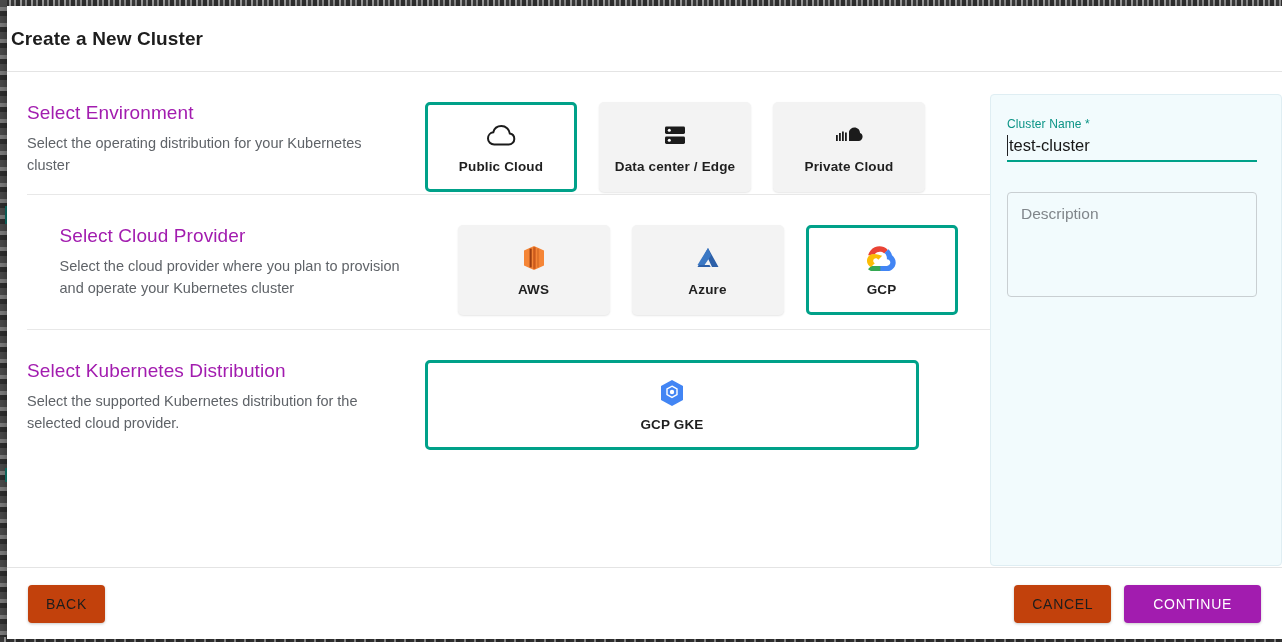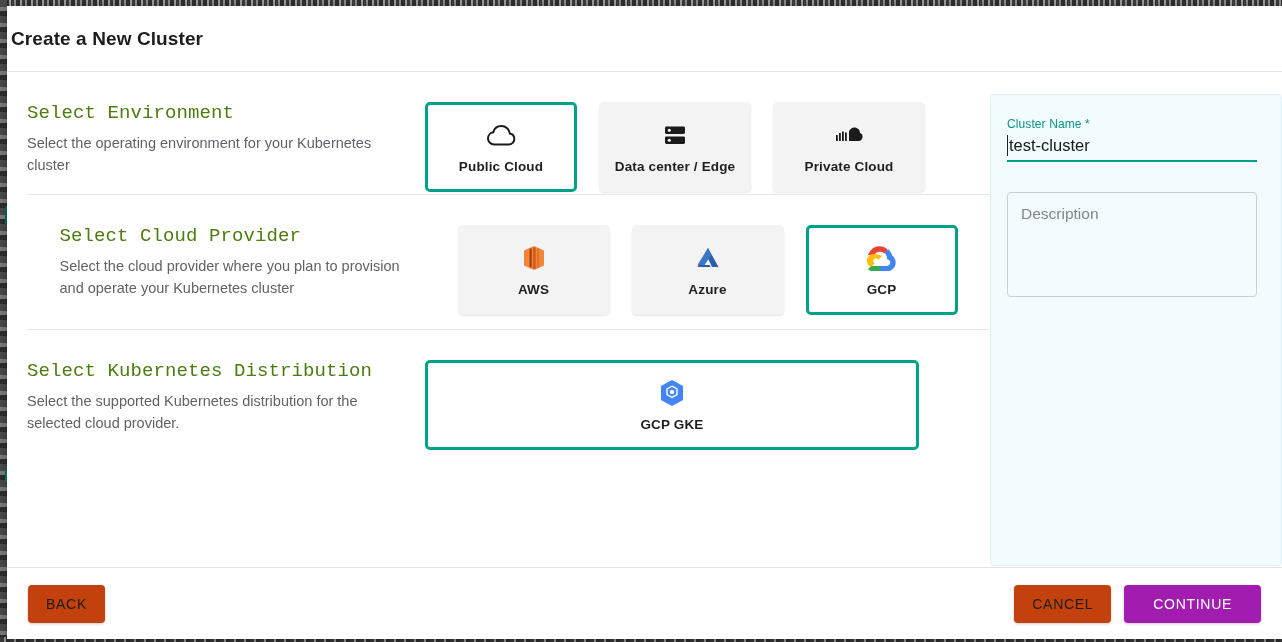--- a/index.html
+++ b/index.html
@@ -121,25 +121,24 @@
   .section-2 { height: 135px; box-sizing: border-box; justify-content: center; }
   .section-3 { height: 135px; box-sizing: border-box; }
 
   .section-text {
     width: 398px;
     min-width: 398px;
     padding-top: 0;
   }
   .section-heading {
     font-size: 19px;
-    color: #4d7c0f;
+    color: #a21caf;
     margin: 0 0 8px 0;
     font-weight: normal;
     letter-spacing: .1px;
-    font-family: Liberation Mono, monospace;
   }
   .section-desc {
     font-size: 14.5px;
     line-height: 22px;
     color: #5f6368;
     max-width: 360px;
   }
 
   .cards {
     display: flex;
@@ -287,21 +286,21 @@
     <div class="dialog-title">Create a New Cluster</div>
   </div>
 
   <div class="dialog-body">
 
     <div class="left-pane">
 
       <div class="section section-1">
         <div class="section-text">
           <div class="section-heading">Select Environment</div>
-          <div class="section-desc">Select the operating environment for your Kubernetes cluster</div>
+          <div class="section-desc">Select the operating distribution for your Kubernetes cluster</div>
         </div>
         <div class="cards">
 
           <div class="card selected">
             <div class="card-icon">
               <svg width="30" height="22" viewBox="0 0 30 22">
                 <path d="M8.2 20.5c-3.4 0-6.2-2.7-6.2-6.1 0-3.1 2.3-5.7 5.3-6.1C8.2 4.5 11.5 2 15.4 2c4.4 0 8 3.3 8.4 7.5 2.6.5 4.5 2.7 4.5 5.4 0 3.1-2.5 5.6-5.6 5.6H8.2z" fill="none" stroke="#1b1b1b" stroke-width="2"></path>
               </svg>
             </div>
             <div class="card-label">Public Cloud</div>

